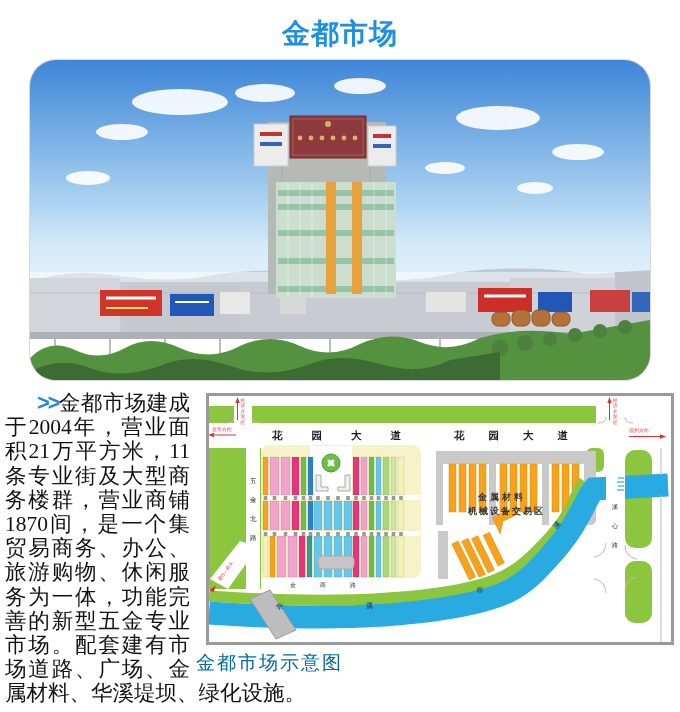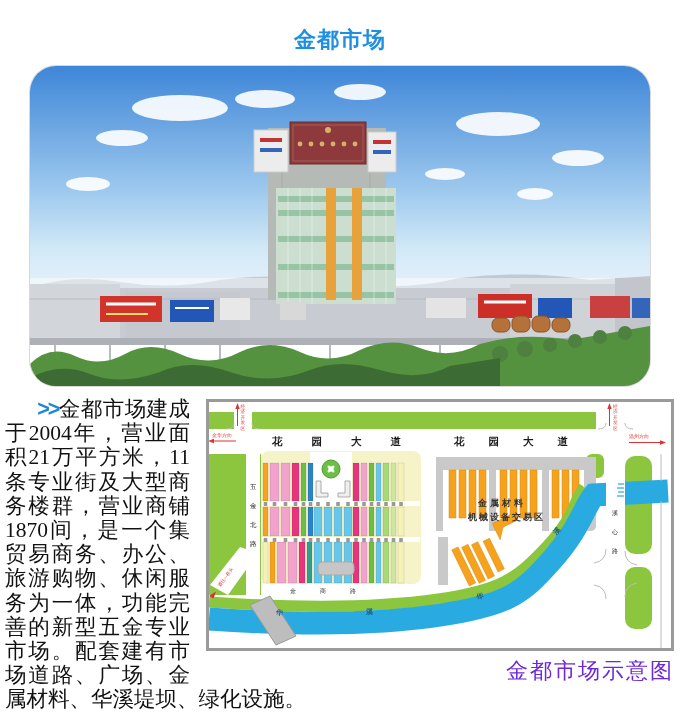--- a/index.html
+++ b/index.html
@@ -3,38 +3,38 @@
 <meta charset="utf-8">
 <style>
   html,body{margin:0;padding:0;}
   body{
     width:680px;height:712px;background:#ffffff;overflow:hidden;
     font-family:"Liberation Serif","DejaVu Serif",serif;
   }
   .page-title{
     text-align:center;
     font-family:"Liberation Sans","DejaVu Sans",sans-serif;
-    font-weight:bold;font-size:22px;color:#1E8FE1;
-    padding-top:22px;letter-spacing:1px;line-height:36px;
+    font-weight:bold;font-size:28px;color:#1E8FE1;
+    padding-top:16px;letter-spacing:1px;line-height:36px;
   }
   .photo-wrap{
     width:620px;height:320px;margin:8px auto 0;
     border-radius:26px;overflow:hidden;
     box-shadow:0 0 0 1px #D8D8D8;
   }
   .photo-wrap svg{display:block;}
   .content{padding:11px 6px 0 5px;}
   .map-float{
     float:right;width:478px;height:284px;margin:2px 0 2px 6px;
   }
   svg.market-map{display:block;margin-left:auto;background:#fff;}
   .map-caption{
-    text-align:right;
+    text-align:left;
     font-family:"Liberation Sans","DejaVu Sans",sans-serif;
-    font-size:22px;color:#6d28d9;letter-spacing:2px;margin-top:5px;
+    font-size:19px;color:#0369a1;letter-spacing:2px;margin-top:5px;
   }
   p.intro{
     margin:0;font-size:21.5px;line-height:24.2px;color:#111;
     text-align:justify;text-indent:1.5em;
   }
   .intro .marker{
     color:#2186D8;font-weight:bold;letter-spacing:-2px;
     font-family:"Liberation Sans","DejaVu Sans",sans-serif;
   }
   .map-label{font-family:"Liberation Sans","DejaVu Sans",sans-serif;}

